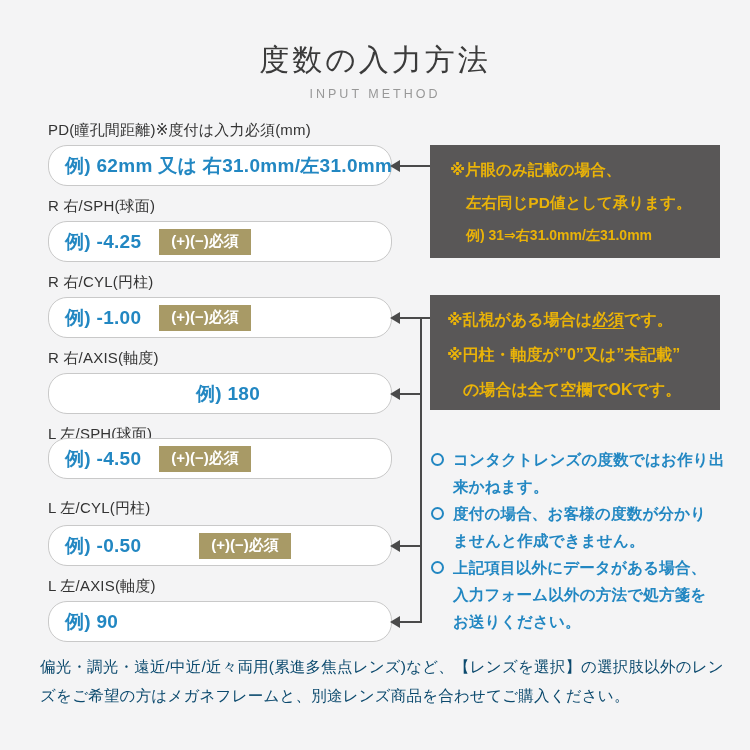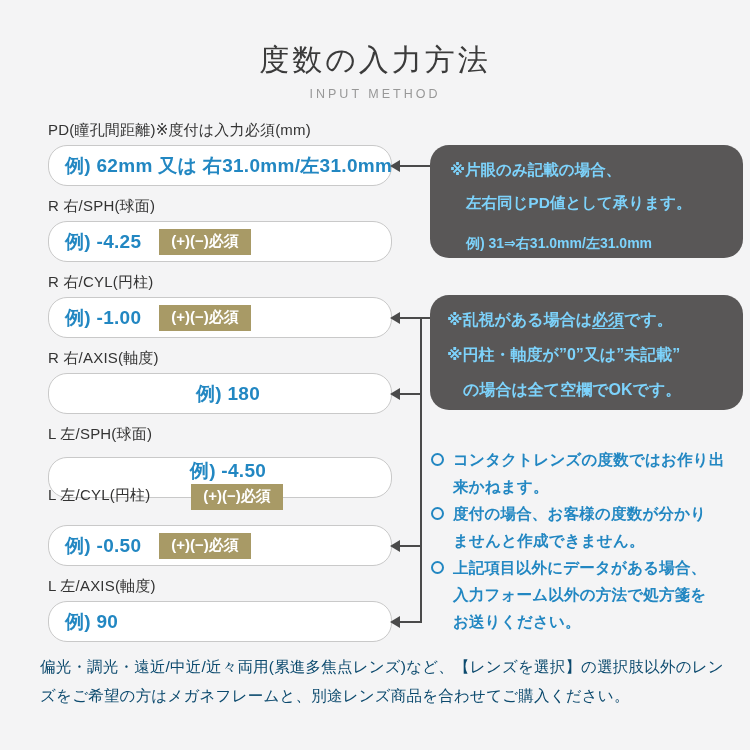--- a/index.html
+++ b/index.html
@@ -22,25 +22,25 @@
     position:absolute; left:48px; width:344px; height:41px; box-sizing:border-box;
     background:#fff; border:1px solid #c9c9c9; border-radius:19px;
     display:flex; align-items:center; padding-left:16px;
   }
   .ex-val { font-size:19px; font-weight:bold; color:var(--accent-blue,#2287c2); letter-spacing:0.3px; white-space:nowrap; }
   .badge {
     margin-left:18px; background:var(--badge-tan,#a89a66); color:#fff;
     font-size:15px; font-weight:bold; padding:3px 12px 4px; white-space:nowrap;
   }
   .callout {
-    position:absolute; left:430px; width:313px; box-sizing:border-box;
-    background:var(--callout-gray,#595757); color:#7dd3fc; font-weight:bold;border-radius:19px;
+    position:absolute; left:430px; width:290px; box-sizing:border-box;
+    background:var(--callout-gray,#595757); color:#eab308; font-weight:bold;
   }
   .callout-1 { top:145px; height:113px; padding:8px 0 0 20px; font-size:15.5px; line-height:33px; }
-  .callout-1 .small-line { font-size:14px;margin-top:8px; }
+  .callout-1 .small-line { font-size:14px; }
   .callout-2 { top:295px; height:115px; padding:7px 0 0 17px; font-size:16px; line-height:35px; }
   .indent { padding-left:16px; }
   .em-underline { text-decoration:underline; text-underline-offset:3px; }
   .conn-line { position:absolute; background:#4a4a4a; }
   .arrowhead {
     position:absolute; width:0; height:0;
     border-top:6px solid transparent; border-bottom:6px solid transparent;
     border-right:10px solid #4a4a4a;
   }
   .notes { position:absolute; left:431px; top:446px; width:308px; }
@@ -82,27 +82,27 @@
     <span class="ex-val">例) -1.00</span>
     <span class="badge">(+)(−)必須</span>
   </div>
 
   <div class="row-label" style="top:349px;">R 右/AXIS(軸度)</div>
   <div class="ex-box" style="top:373px;justify-content:center;">
     <span class="ex-val">例) 180</span>
   </div>
 
   <div class="row-label" style="top:425px;">L 左/SPH(球面)</div>
-  <div class="ex-box" style="top:457px;flex-direction:column;">
+  <div class="ex-box" style="top:438px;">
     <span class="ex-val">例) -4.50</span>
     <span class="badge">(+)(−)必須</span>
   </div>
 
-  <div class="row-label" style="top:486px;">L 左/CYL(円柱)</div>
-  <div class="ex-box" style="top:525px;">
+  <div class="row-label" style="top:499px;">L 左/CYL(円柱)</div>
+  <div class="ex-box" style="top:525px;gap:40px;">
     <span class="ex-val">例) -0.50</span>
     <span class="badge">(+)(−)必須</span>
   </div>
 
   <div class="row-label" style="top:577px;">L 左/AXIS(軸度)</div>
   <div class="ex-box" style="top:601px;">
     <span class="ex-val">例) 90</span>
   </div>
 
   <div class="callout callout-1">

